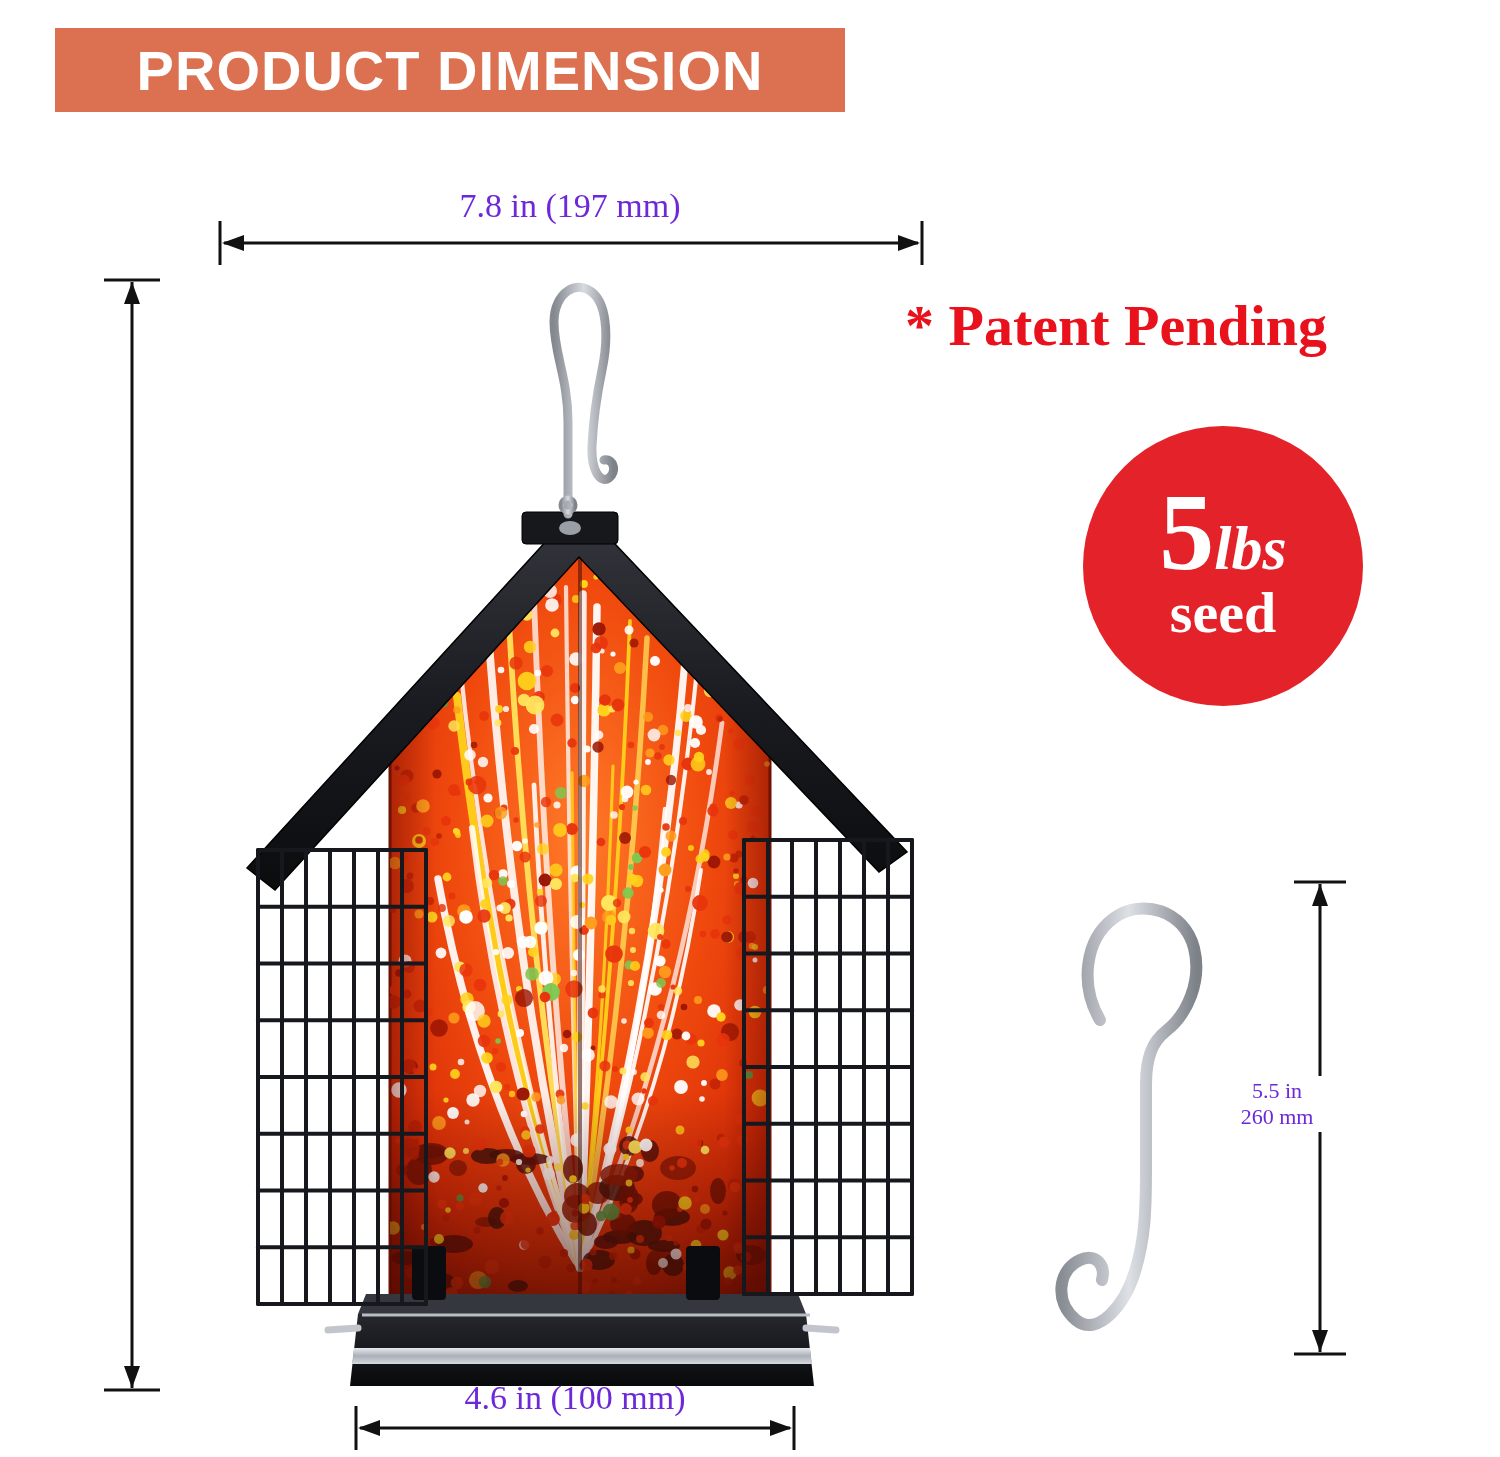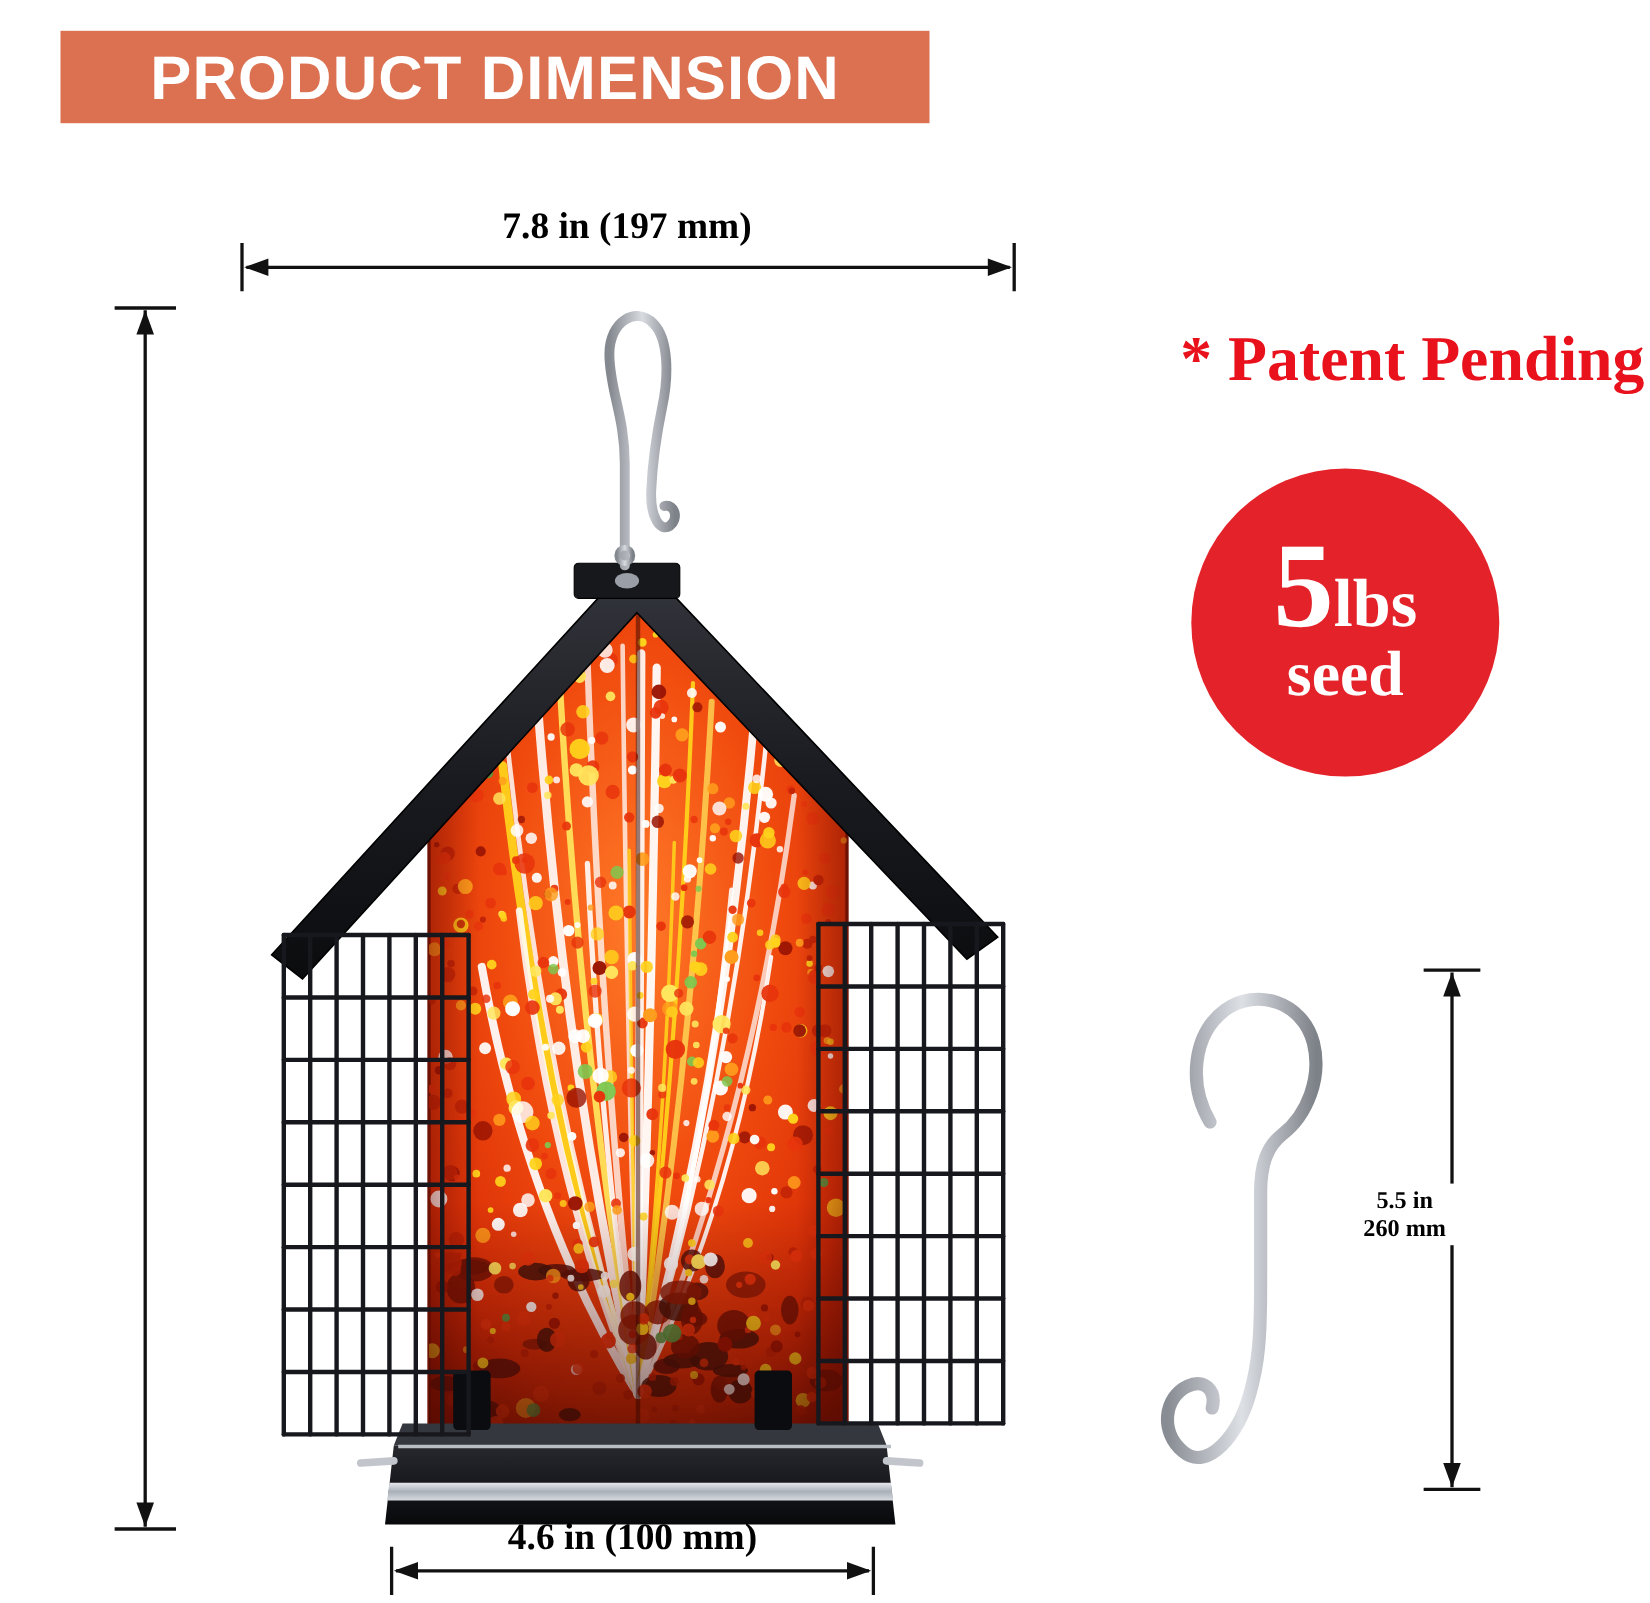--- a/index.html
+++ b/index.html
@@ -7,40 +7,40 @@
   body { background:#ffffff; font-family:"Liberation Serif", serif; overflow:hidden; }
   .canvas { position:relative; width:1500px; height:1457px; background:#fff; }
   .abs { position:absolute; }
 
   .banner { left:55px; top:28px; width:790px; height:84px;
             background:var(--banner-bg,#DB7150);
             display:flex; align-items:center; justify-content:center; }
   .banner-title { font-family:"Liberation Sans", sans-serif; font-weight:800;
                   font-size:56px; color:#ffffff; letter-spacing:1px; white-space:nowrap; }
 
-  .dim-label { font-family:"Liberation Serif", serif; font-weight:700;
-               font-size:34px; color:#000000; text-align:center; line-height:1.18; }
+  .dim-label { font-family:"Liberation Serif", serif; font-weight:400;
+               font-size:34px; color:#6d28d9; text-align:center; line-height:1.18; }
   .dim-label.small { font-size:22px; }
   .bg-white { background:#ffffff; padding:2px 0; }
 
   .top-width-label { left:320px; top:186px; width:500px; }
   .top-width-arrow { left:218px; top:221px; }
 
   .height-label { left:46px; top:775px; width:170px; }
   .height-arrow { left:104px; top:278px; }
 
-  .patent { left:905px; top:292px; width:590px; text-align:right;
+  .patent { left:905px; top:292px; width:590px; text-align:left;
             color:var(--patent-red,#E8111C); font-weight:700; font-size:58px; white-space:nowrap; }
 
   .badge { left:1083px; top:426px; width:280px; height:280px; border-radius:50%;
            background:var(--badge-red,#E4222A); color:#fff;
            display:flex; flex-direction:column; align-items:center; justify-content:center; }
   .badge-line1 { display:flex; align-items:baseline; font-weight:700; line-height:0.85; }
   .badge-number { font-size:110px; font-weight:700; }
-  .badge-unit { font-size:62px; font-weight:700; }
+  .badge-unit { font-size:62px; font-weight:700;font-style:italic; }
   .badge-seed { font-size:58px; font-weight:700; margin-top:0px; }
 
   .feeder { left:230px; top:258px; }
   .shook  { left:1040px; top:868px; }
 
   .hook-label { left:1212px; top:1076px; width:130px; }
   .hook-arrow { left:1294px; top:880px; }
 
   .bottom-width-label { left:330px; top:1378px; width:490px; }
   .bottom-width-arrow { left:354px; top:1406px; }

